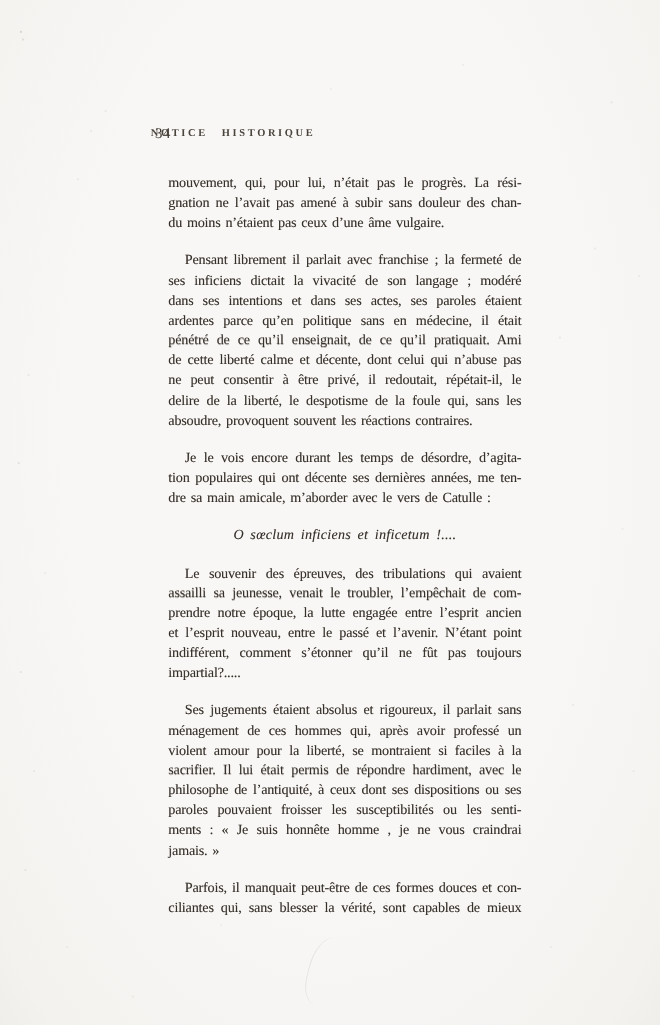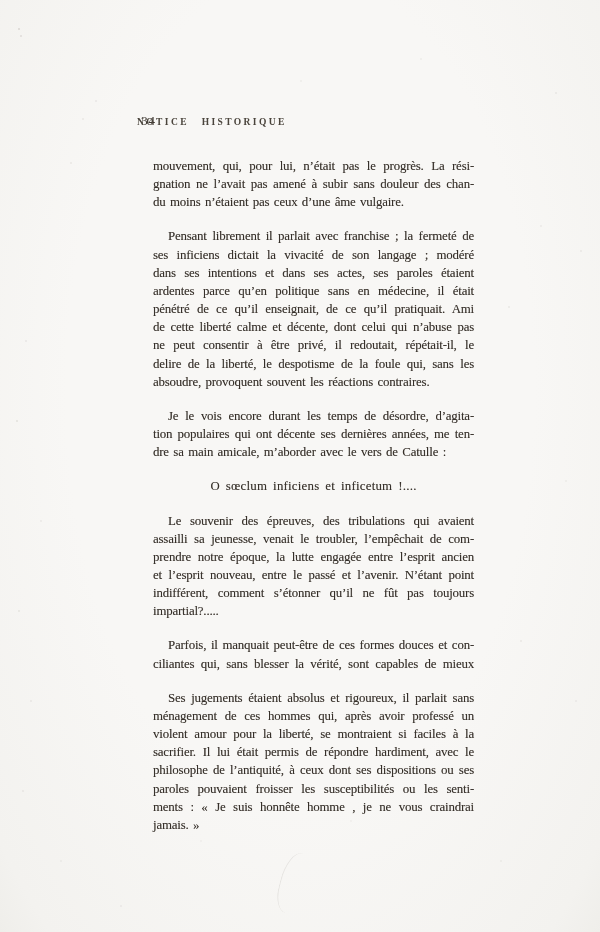--- a/index.html
+++ b/index.html
@@ -51,20 +51,21 @@
   .line {
     text-align: justify;
     text-align-last: justify;
   }
   .line.indent { text-indent: 15px; }
   .line.final {
     text-align-last: left;
     word-spacing: 1.4px;
   }
   .paragraph.quote .line {
+    font-style: italic;
     text-align: left;
     text-align-last: center;
     letter-spacing: 0.25px;
     word-spacing: 2.5px;
   }
   .speck {
     position: absolute;
     border-radius: 50%;
     background: #8a837a;
   }
@@ -112,32 +113,32 @@
       </div>
       <div class="paragraph">
         <div class="line indent">Le souvenir des épreuves, des tribulations qui avaient</div>
         <div class="line">assailli sa jeunesse, venait le troubler, l’empêchait de com-</div>
         <div class="line">prendre notre époque, la lutte engagée entre l’esprit ancien</div>
         <div class="line">et l’esprit nouveau, entre le passé et l’avenir. N’étant point</div>
         <div class="line">indifférent, comment s’étonner qu’il ne fût pas toujours</div>
         <div class="line final">impartial?.....</div>
       </div>
       <div class="paragraph">
-        <div class="line indent">Parfois, il manquait peut-être de ces formes douces et con-</div>
-        <div class="line">ciliantes qui, sans blesser la vérité, sont capables de mieux</div>
-      </div>
-      <div class="paragraph">
         <div class="line indent">Ses jugements étaient absolus et rigoureux, il parlait sans</div>
         <div class="line">ménagement de ces hommes qui, après avoir professé un</div>
         <div class="line">violent amour pour la liberté, se montraient si faciles à la</div>
         <div class="line">sacrifier. Il lui était permis de répondre hardiment, avec le</div>
         <div class="line">philosophe de l’antiquité, à ceux dont ses dispositions ou ses</div>
         <div class="line">paroles pouvaient froisser les susceptibilités ou les senti-</div>
         <div class="line">ments : « Je suis honnête homme , je ne vous craindrai</div>
         <div class="line final">jamais. »</div>
+      </div>
+      <div class="paragraph">
+        <div class="line indent">Parfois, il manquait peut-être de ces formes douces et con-</div>
+        <div class="line">ciliantes qui, sans blesser la vérité, sont capables de mieux</div>
       </div>
     </div>
   <div class="squiggle"></div>
 <div class="speck" style="left: 18px; top: 28px; width: 2px; height: 2px; opacity: 0.26;"></div>
     <div class="speck" style="left: 20px; top: 35px; width: 2px; height: 2px; opacity: 0.2;"></div>
     <div class="speck" style="left: 95px; top: 100px; width: 2px; height: 2px; opacity: 0.13;"></div>
     <div class="speck" style="left: 82px; top: 118px; width: 2px; height: 2px; opacity: 0.11;"></div>
     <div class="speck" style="left: 70px; top: 162px; width: 2px; height: 2px; opacity: 0.11;"></div>
     <div class="speck" style="left: 25px; top: 340px; width: 2px; height: 2px; opacity: 0.13;"></div>
     <div class="speck" style="left: 16px; top: 420px; width: 2px; height: 2px; opacity: 0.18;"></div>

